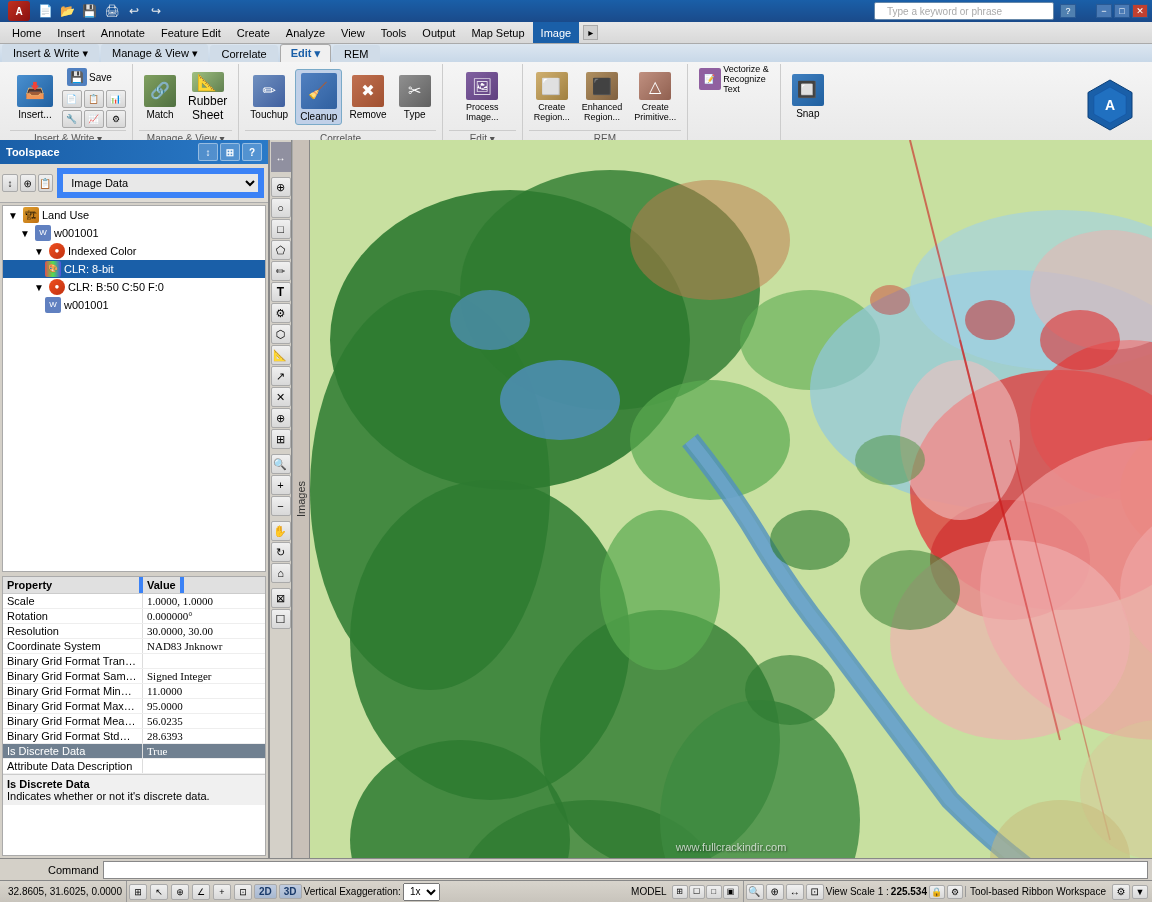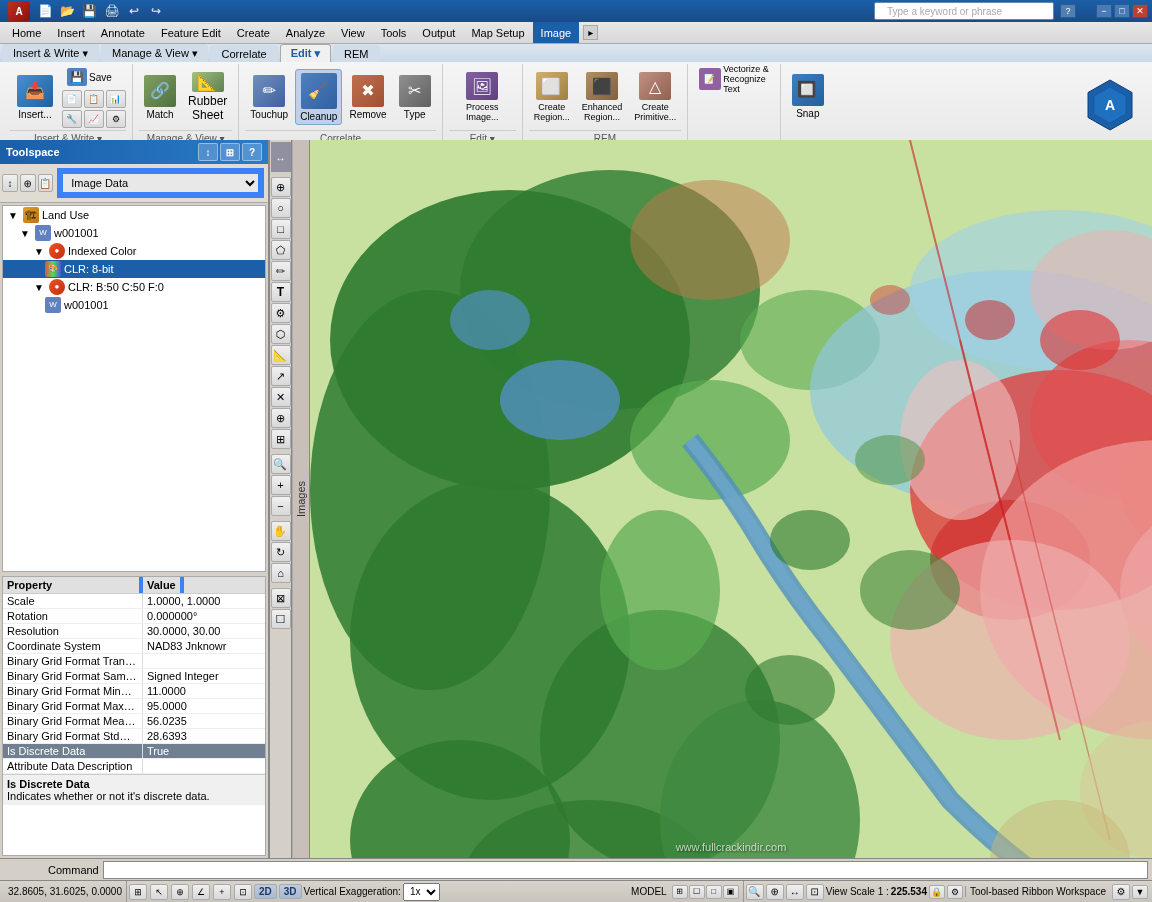--- a/index.html
+++ b/index.html
@@ -240,20 +240,21 @@
       overflow: hidden;
       text-overflow: ellipsis;
       white-space: nowrap;
     }
     .props-value {
       flex: 1;
       padding: 1px 4px;
       overflow: hidden;
       text-overflow: ellipsis;
       white-space: nowrap;
+      font-family: Liberation Serif, serif;
     }
     #props-description {
       padding: 3px 4px;
       font-size: 11px;
       background: #f0f0f0;
       border-top: 1px solid #ccc;
     }
 
     
     #left-toolbar {

